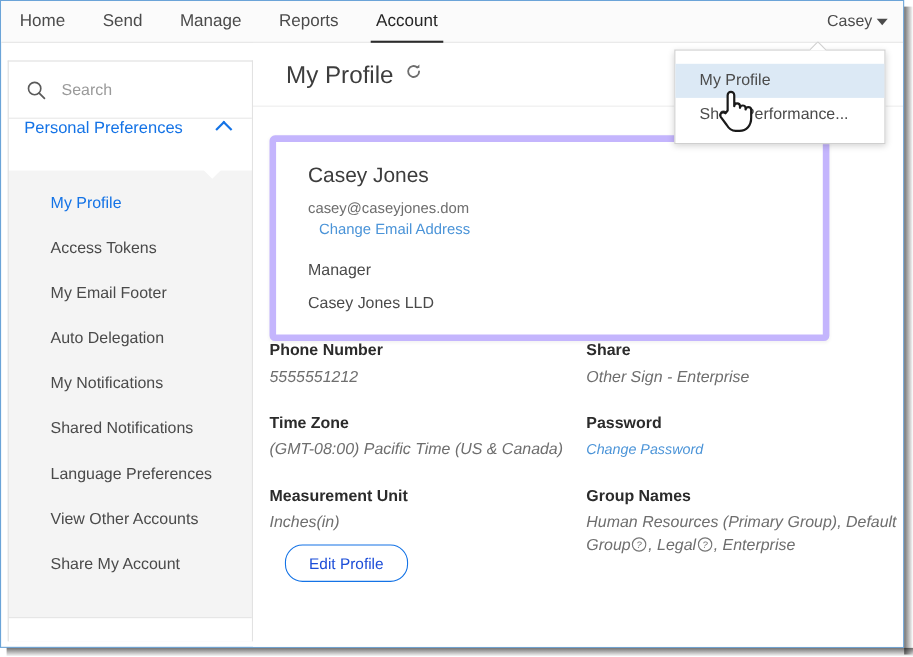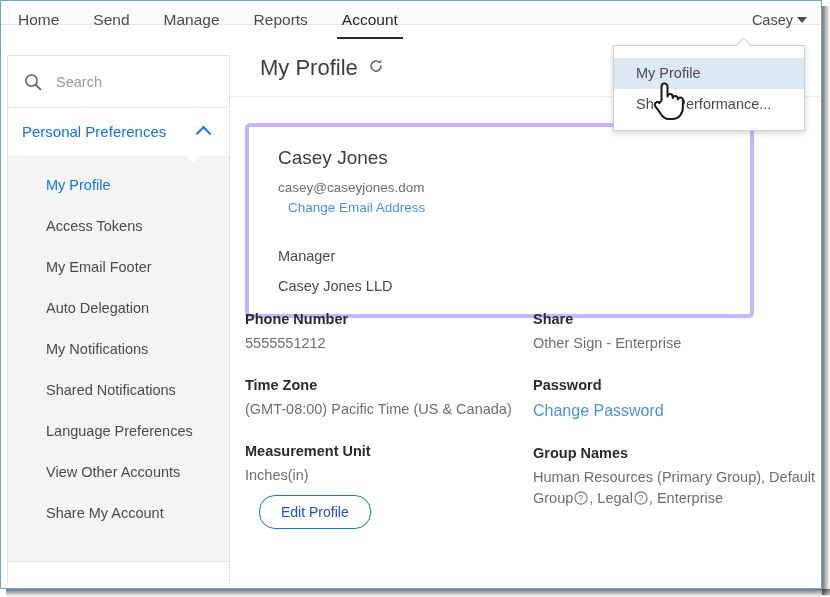--- a/index.html
+++ b/index.html
@@ -34,21 +34,21 @@
     position: absolute;
     left: 6px; top: 589px;
     width: 824px; height: 8px;
     background: linear-gradient(to bottom, rgba(0,0,0,0.55), rgba(0,0,0,0));
   }
 
   
   .topnav {
     position: absolute;
     left: 0; top: 0;
-    width: 820px; height: 24px;
+    width: 820px; height: 38px;
     background: #fbfbfb;
     border-bottom: 1px solid #e6e6e6;
   }
   .topnav-tabs {
     position: absolute;
     left: 0; top: 0;
     display: flex;
     align-items: center;
     height: 38px;
   }
@@ -172,21 +172,20 @@
     background: transparent;
     width: 150px;
   }
   .search-input::placeholder { color: #9a9a9a; }
 
   .section-header {
     position: relative;
     height: 47px;
     background: #ffffff;
     display: flex;
-    align-items: center;
     justify-content: space-between;
     padding: 0 20px 0 14px;
     cursor: pointer;
   }
   .section-header .label {
     font-size: 15px;
     color: #1473e6;
   }
   .chev-up {
     width: 11px; height: 11px;
@@ -252,21 +251,21 @@
     font-weight: normal;
     margin: 0;
   }
   .refresh-icon { cursor: pointer; display: block; }
 
   .profile-card {
     position: absolute;
     left: 15px; top: 84px;
     width: 509px;
     background: #ffffff;
-    border: 4px solid #c4b5fd;
+    border: 6px solid #c4b5fd;
     border-radius: 5px;
     box-shadow: 0 1px 3px rgba(0,0,0,0.05);
     padding: 20px 0 20px 29px;
   }
   .card-name {
     font-size: 19px;
     color: #3d3d3d;
     margin: 0 0 11px 0;
     font-weight: normal;
   }
@@ -274,21 +273,21 @@
     font-size: 13.5px;
     color: #6e6e6e;
     margin-bottom: 3px;
   }
   .link {
     color: #4b94d8;
     font-size: 13.5px;
     cursor: pointer;
     text-decoration: none;
   }
-  .change-email-wrap { padding-left: 10px; margin-bottom: 32px; }
+  .change-email-wrap { padding-left: 10px; margin-bottom: 20px; }
   .card-role {
     font-size: 14.5px;
     color: #4a4a4a;
     margin-bottom: 14px;
   }
   .card-company {
     font-size: 14.5px;
     color: #4a4a4a;
   }
 
@@ -304,22 +303,23 @@
   .field-label {
     font-size: 14.5px;
     font-weight: bold;
     color: #2b2b2b;
     margin-bottom: 6px;
   }
   .field-value {
     font-size: 14.5px;
     color: #6e6e6e;
     line-height: 1.45;
-  }
-  .field-value .link { font-size: 16px; }
+    font-style: italic;
+  }
+  .field-value .link { font-size: 13px; }
   .help-icon {
     display: inline-block;
     vertical-align: -2px;
     margin: 0 1px;
     cursor: pointer;
   }
 
   .edit-profile-btn {
     position: absolute;
     left: 29px; top: 456px;

